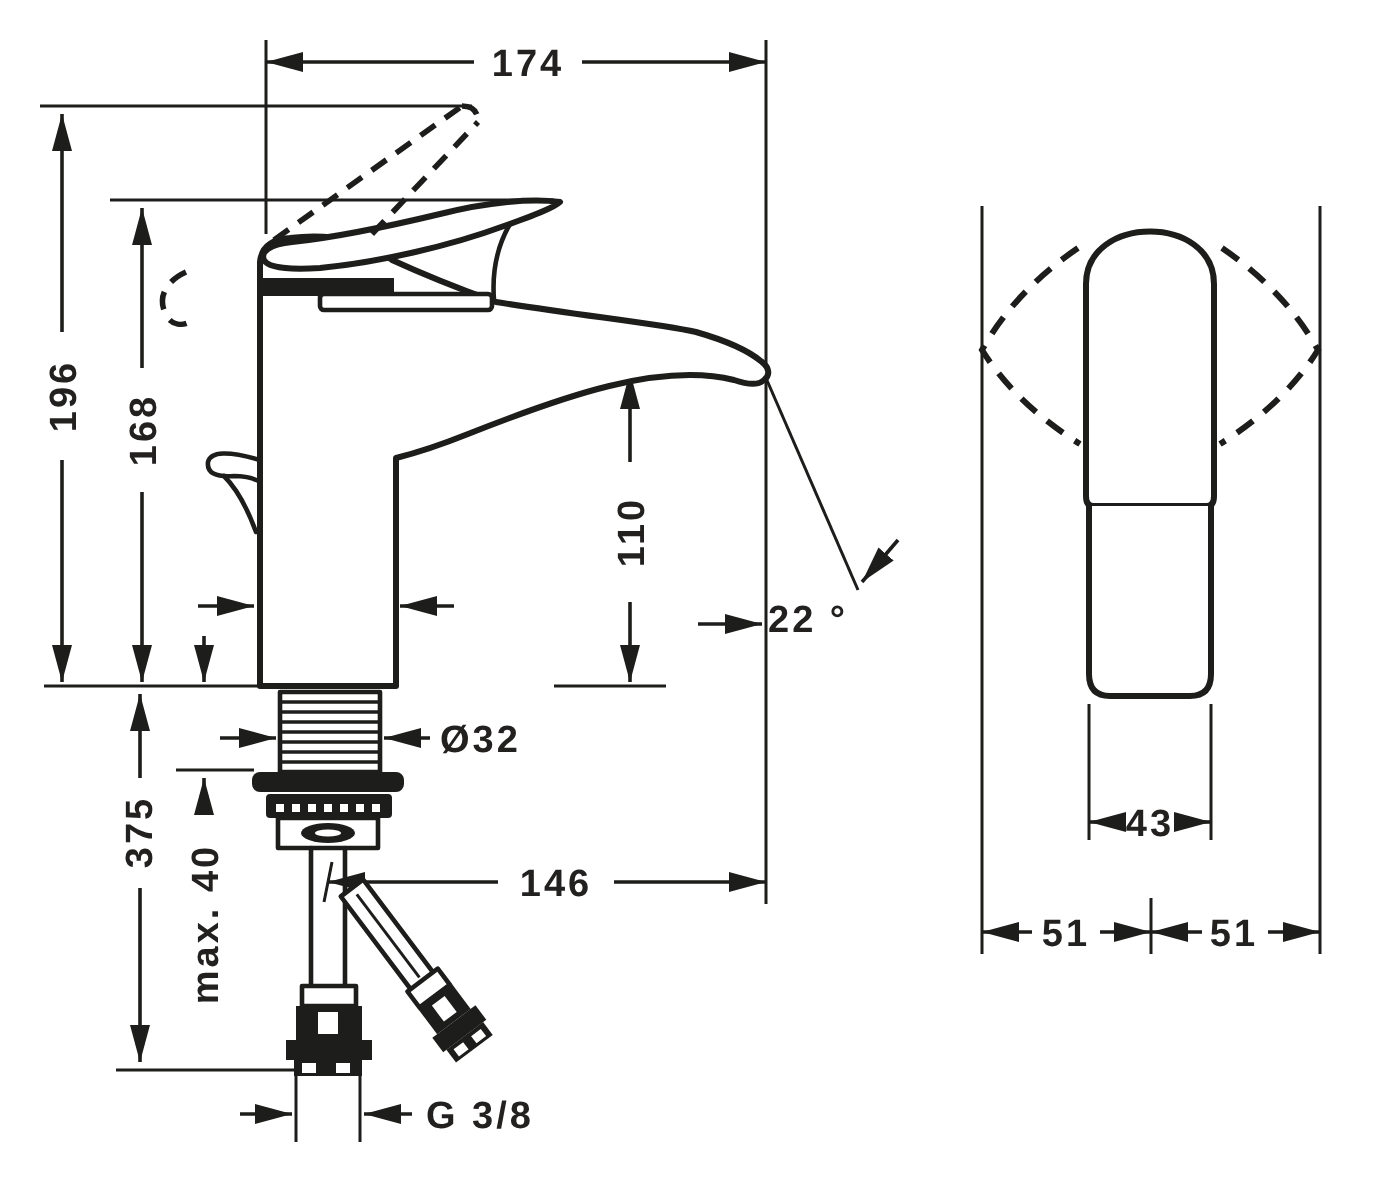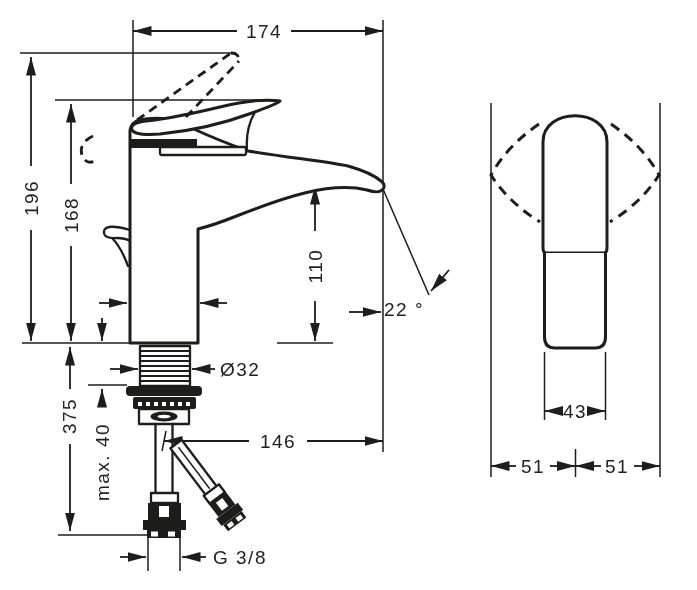--- a/index.html
+++ b/index.html
@@ -1,17 +1,17 @@
 <!DOCTYPE html>
 <html><head>
 <meta charset="utf-8">
 <style>
   html,body{margin:0;padding:0;background:#ffffff;}
   .stage{position:relative;width:697px;height:590px;background:#ffffff;overflow:hidden;
-         font-family:"Liberation Sans",sans-serif;}
+         font-family:"Liberation Sans",sans-serif;font-weight:bold;}
   svg{display:block}
   .thin{stroke:#1d1d1b;stroke-width:1.5;fill:none;}
   .dim{stroke:#1d1d1b;stroke-width:1.8;fill:none;}
   .geo{stroke:#1d1d1b;stroke-width:3;fill:#ffffff;stroke-linejoin:round;stroke-linecap:round;}
   .geo2{stroke:#1d1d1b;stroke-width:2.3;fill:#ffffff;stroke-linejoin:round;stroke-linecap:round;}
   .geoline{stroke:#1d1d1b;stroke-width:2.3;fill:none;stroke-linejoin:round;stroke-linecap:round;}
   .dark{fill:#1d1d1b;stroke:none;}
   .dash{stroke:#1d1d1b;stroke-width:2.8;fill:none;stroke-dasharray:9 6;stroke-linecap:butt;}
   .dash2{stroke:#1d1d1b;stroke-width:3;fill:none;stroke-dasharray:10 7;stroke-linecap:butt;}
   .hatch{stroke:#1d1d1b;stroke-width:1.8;}

